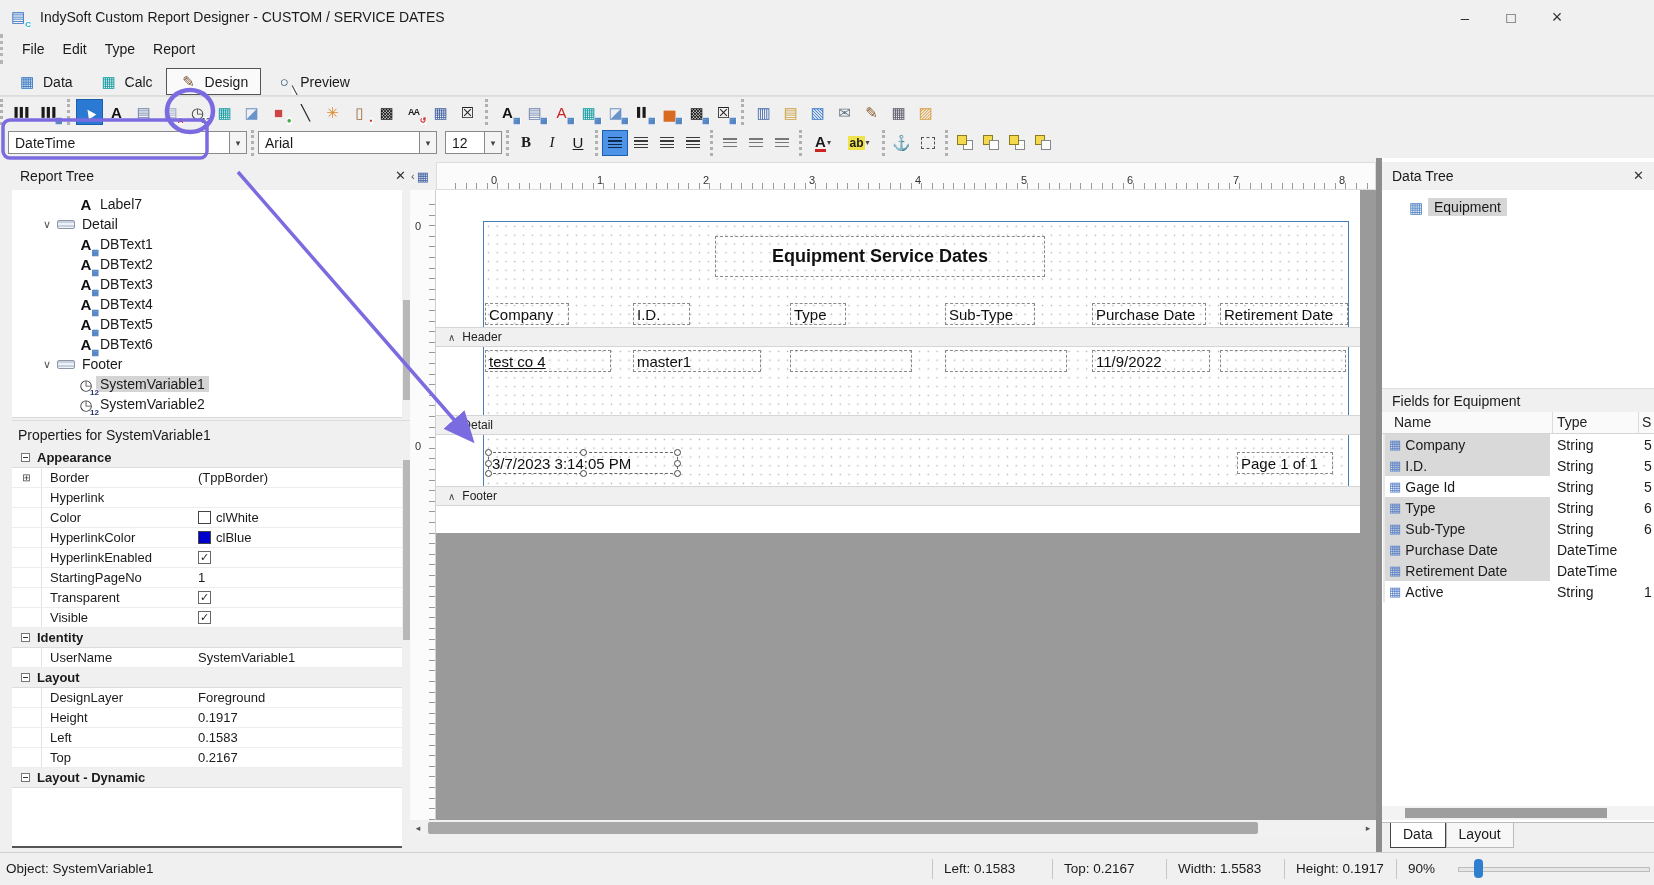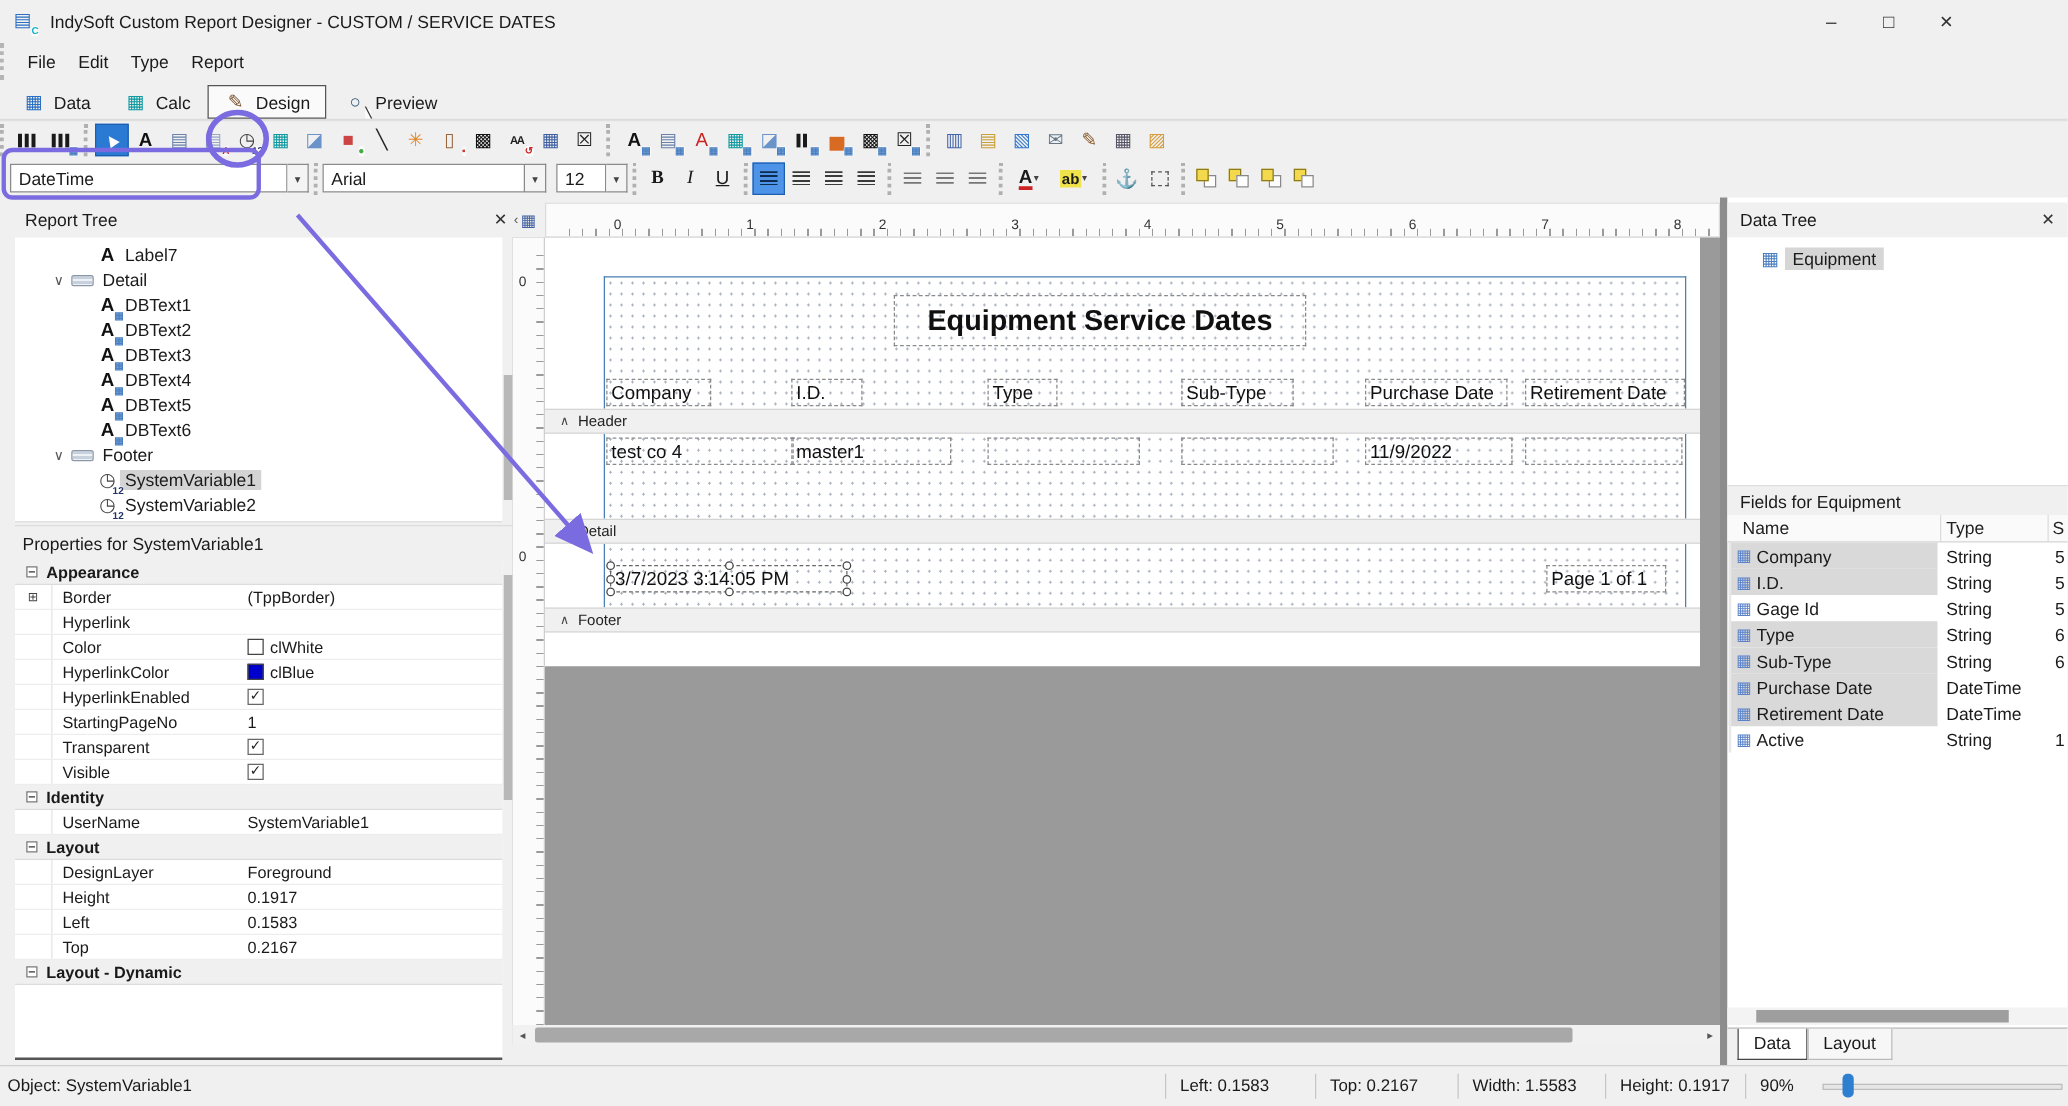--- a/index.html
+++ b/index.html
@@ -119,21 +119,21 @@
   .zone .grid { position:absolute; left:47px; right:11px; top:0; bottom:0;
     border-left:1px solid #4a7fb5; border-right:1px solid #4a7fb5;
     background-image:radial-gradient(circle,#aab2c0 0.9px,transparent 1px); background-size:8.8px 8.8px; }
   .zone.first .grid { border-top:1px solid #4a7fb5; }
   .bandstrip { position:absolute; left:0; width:924px; height:20px; background:#f0f0f0;
     border-top:1px solid #d5d5d5; border-bottom:1px solid #d5d5d5; display:flex; align-items:center;
     font-size:12px; color:#222; }
   .bandstrip .caret { margin-left:12px; margin-right:7px; font-size:10px; color:#444; }
   .rbox { position:absolute; border:1px dashed #8a8a8a; font-size:15px; color:#101010;
     display:flex; align-items:center; padding-left:3px; white-space:nowrap; background:transparent; }
-  .title-box { font-size:23px; font-weight:bold; justify-content:center; padding-left:0; }
+  .title-box { font-size:18px; font-weight:bold; justify-content:center; padding-left:0; }
   .handle { position:absolute; width:7px; height:7px; border:1px solid #444; border-radius:50%; background:#fff; }
   .hscroll { position:absolute; left:0; bottom:0; width:966px; height:16px; background:#f1f1f1;
     display:flex; align-items:center; }
   .hs-btn { width:16px; height:16px; font-size:9px; color:#555; display:flex; align-items:center; justify-content:center; }
   .hs-track { position:relative; flex:1; height:16px; }
   .hs-thumb { position:absolute; top:2px; height:12px; background:#a8a8a8; border-radius:2px; }
   .splitter { position:absolute; left:966px; top:0; width:6px; height:694px; background:#8d8d8d; }
 
   
   .right-panel { position:absolute; left:1382px; top:0; width:272px; height:694px; background:#fff; }
@@ -770,21 +770,21 @@
         </div>
         <div class="rbox" style="left:801px;top:262px;width:96px;height:22px">
           <span>Page 1 of 1</span>
         </div>
       <div class="rbox" style="left: 49px; top: 113px; width: 84px; height: 22px;">Company</div>
           <div class="rbox" style="left: 197px; top: 113px; width: 57px; height: 22px;">I.D.</div>
           <div class="rbox" style="left: 354px; top: 113px; width: 56px; height: 22px;">Type</div>
           <div class="rbox" style="left: 509px; top: 113px; width: 90px; height: 22px;">Sub-Type</div>
           <div class="rbox" style="left: 656px; top: 113px; width: 114px; height: 22px;">Purchase Date</div>
           <div class="rbox" style="left: 784px; top: 113px; width: 128px; height: 22px;">Retirement Date</div>
-          <div class="rbox" style="left: 49px; top: 160px; width: 150px; height: 22px;">test co 4</div>
+          <div class="rbox" style="left: 49px; top: 160px; width: 126px; height: 22px; text-decoration: underline;">test co 4</div>
           <div class="rbox" style="left: 197px; top: 160px; width: 128px; height: 22px;">master1</div>
           <div class="rbox" style="left: 354px; top: 160px; width: 122px; height: 22px;"></div>
           <div class="rbox" style="left: 509px; top: 160px; width: 122px; height: 22px;"></div>
           <div class="rbox" style="left: 656px; top: 160px; width: 118px; height: 22px;">11/9/2022</div>
           <div class="rbox" style="left: 784px; top: 160px; width: 126px; height: 22px;"></div>
         </div>
       <div class="hscroll">
         <span class="hs-btn">◂</span>
         <span class="hs-track">
             <span class="hs-thumb" style="left:2px;width:830px"></span>

